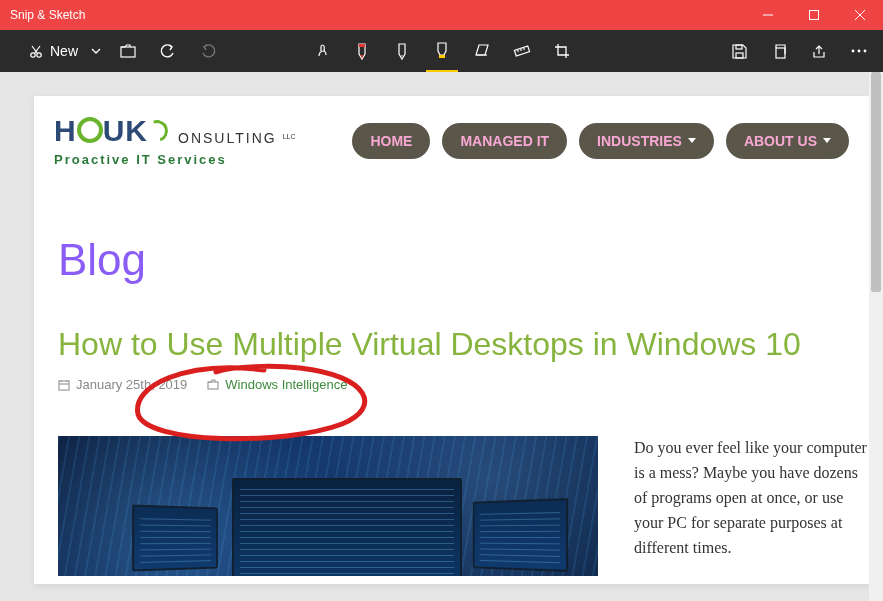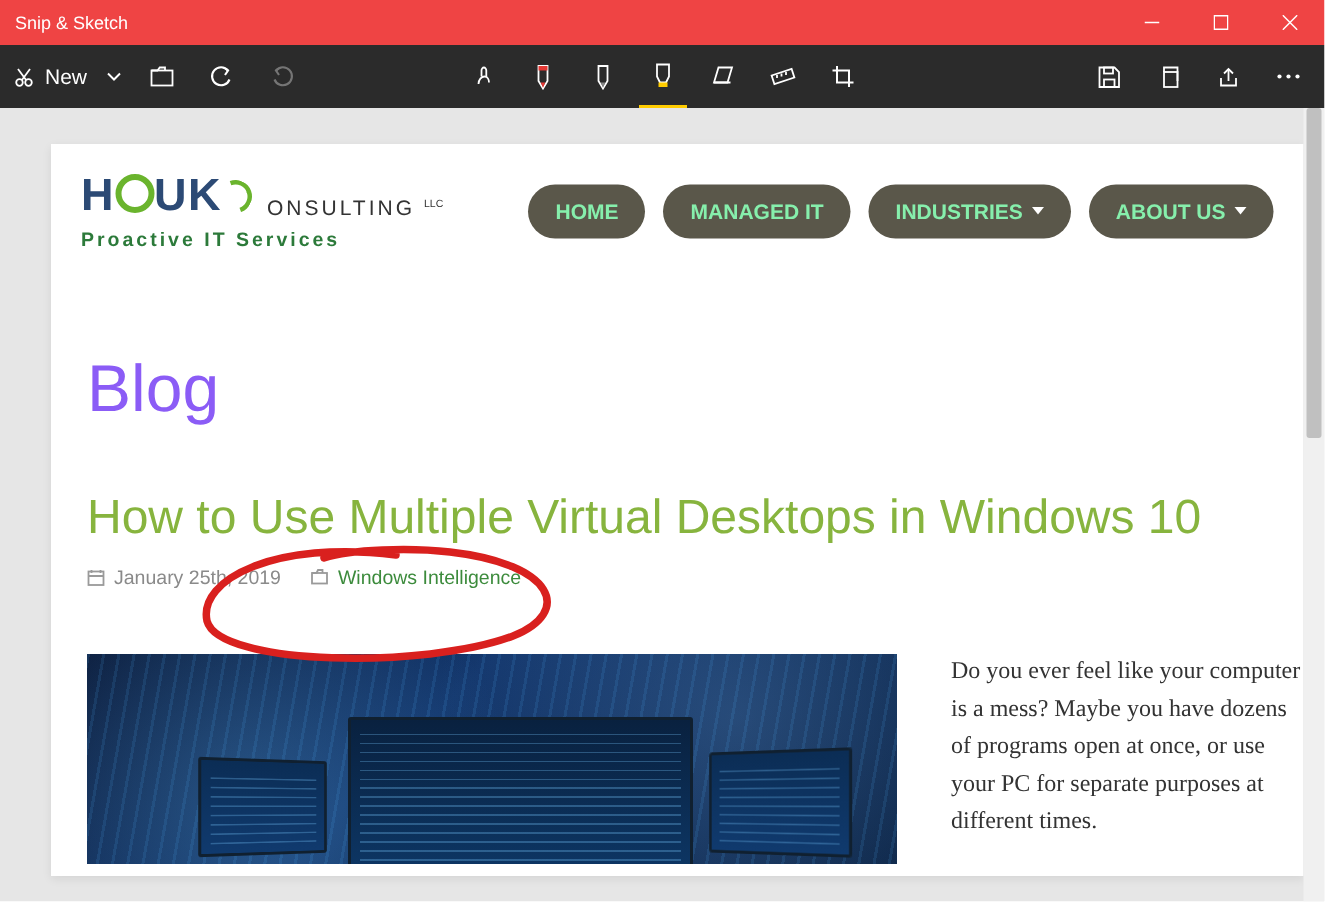--- a/index.html
+++ b/index.html
@@ -6,21 +6,21 @@
   body { font-family:"Segoe UI", Arial, sans-serif; background:#fff; width:883px; height:601px; overflow:hidden; }
 
   
   .titlebar { height:30px; background:#ef4444; display:flex; align-items:center; color:#fff; font-size:12px; }
   .titlebar .title { padding-left:10px; flex:1; }
   .win-btn { width:46px; height:30px; display:flex; align-items:center; justify-content:center; }
   .win-btn svg { stroke:#fff; fill:none; }
 
   
   .toolbar { height:42px; background:#2b2b2b; display:flex; align-items:center; color:#fff; position:relative; }
-  .tb-group { display:flex; align-items:center; height:100%; }
+  .tb-group { display:flex; align-items:center; height:100%;margin-left:20px; }
   .tb-btn { height:42px; display:flex; align-items:center; justify-content:center; }
   .new-btn { padding:0 6px 0 8px; gap:6px; font-size:14px; }
   .new-chev { width:24px; }
   .icon-btn { width:40px; }
   .icon-btn.disabled { opacity:.35; }
   .tools { position:absolute; left:50%; transform:translateX(-50%); display:flex; }
   .tool { width:40px; height:42px; display:flex; align-items:center; justify-content:center; position:relative; }
   .tool.sel::after { content:""; position:absolute; bottom:0; left:4px; right:4px; height:2px; background:#ffcc00; }
   .right-tools { margin-left:auto; display:flex; padding-right:4px; }
 
@@ -34,21 +34,21 @@
   .navbar { display:flex; align-items:center; padding:18px 20px 18px 20px; }
   .logo { flex:0 0 auto; }
   .logo-row { display:flex; align-items:flex-end; gap:4px; }
   .logo-houk { font-size:30px; font-weight:700; color:#2c4a75; letter-spacing:1px; }
   .logo-o { display:inline-block; width:26px; height:26px; border:4px solid #6ab42d; border-radius:50%; position:relative; top:2px; }
   .logo-swoosh { display:inline-block; width:22px; height:22px; border:3px solid #6ab42d; border-left-color:transparent; border-bottom-color:transparent; border-radius:50%; transform:rotate(25deg); position:relative; left:-6px; top:-6px; }
   .logo-consult { font-size:14px; color:#333; letter-spacing:2px; position:relative; top:-2px; }
   .logo-llc { font-size:7px; color:#333; position:relative; top:-8px; margin-left:2px; }
   .logo-sub { font-size:13px; color:#2c7a3a; letter-spacing:2px; font-weight:600; margin-top:4px; }
   .nav-pills { margin-left:auto; display:flex; gap:12px; }
-  .pill { background:#5a574a; color:#86efac; font-weight:700; font-size:14px; padding:10px 18px; border-radius:22px; display:flex; align-items:center; gap:6px; }
+  .pill { background:#5a574a; color:#f9a8d4; font-weight:700; font-size:14px; padding:10px 18px; border-radius:22px; display:flex; align-items:center; gap:6px; }
   .pill .caret { width:0; height:0; border-left:4px solid transparent; border-right:4px solid transparent; border-top:5px solid #fff; }
 
   .blog-body { padding:20px 0 0 24px; }
   .blog-h1 { font-size:44px; color:#8b5cf6; font-weight:400; margin:30px 0 40px 0; }
   .post-title { font-size:32px; color:#87b43e; font-weight:400; line-height:1.2; }
   .meta { margin-top:14px; font-size:13px; color:#8a8a8a; display:flex; align-items:center; gap:6px; }
   .meta a { color:#3c8b3c; text-decoration:none; }
   .meta-icon { display:inline-flex; }
 
   .post-row { display:flex; margin-top:44px; gap:36px; }

